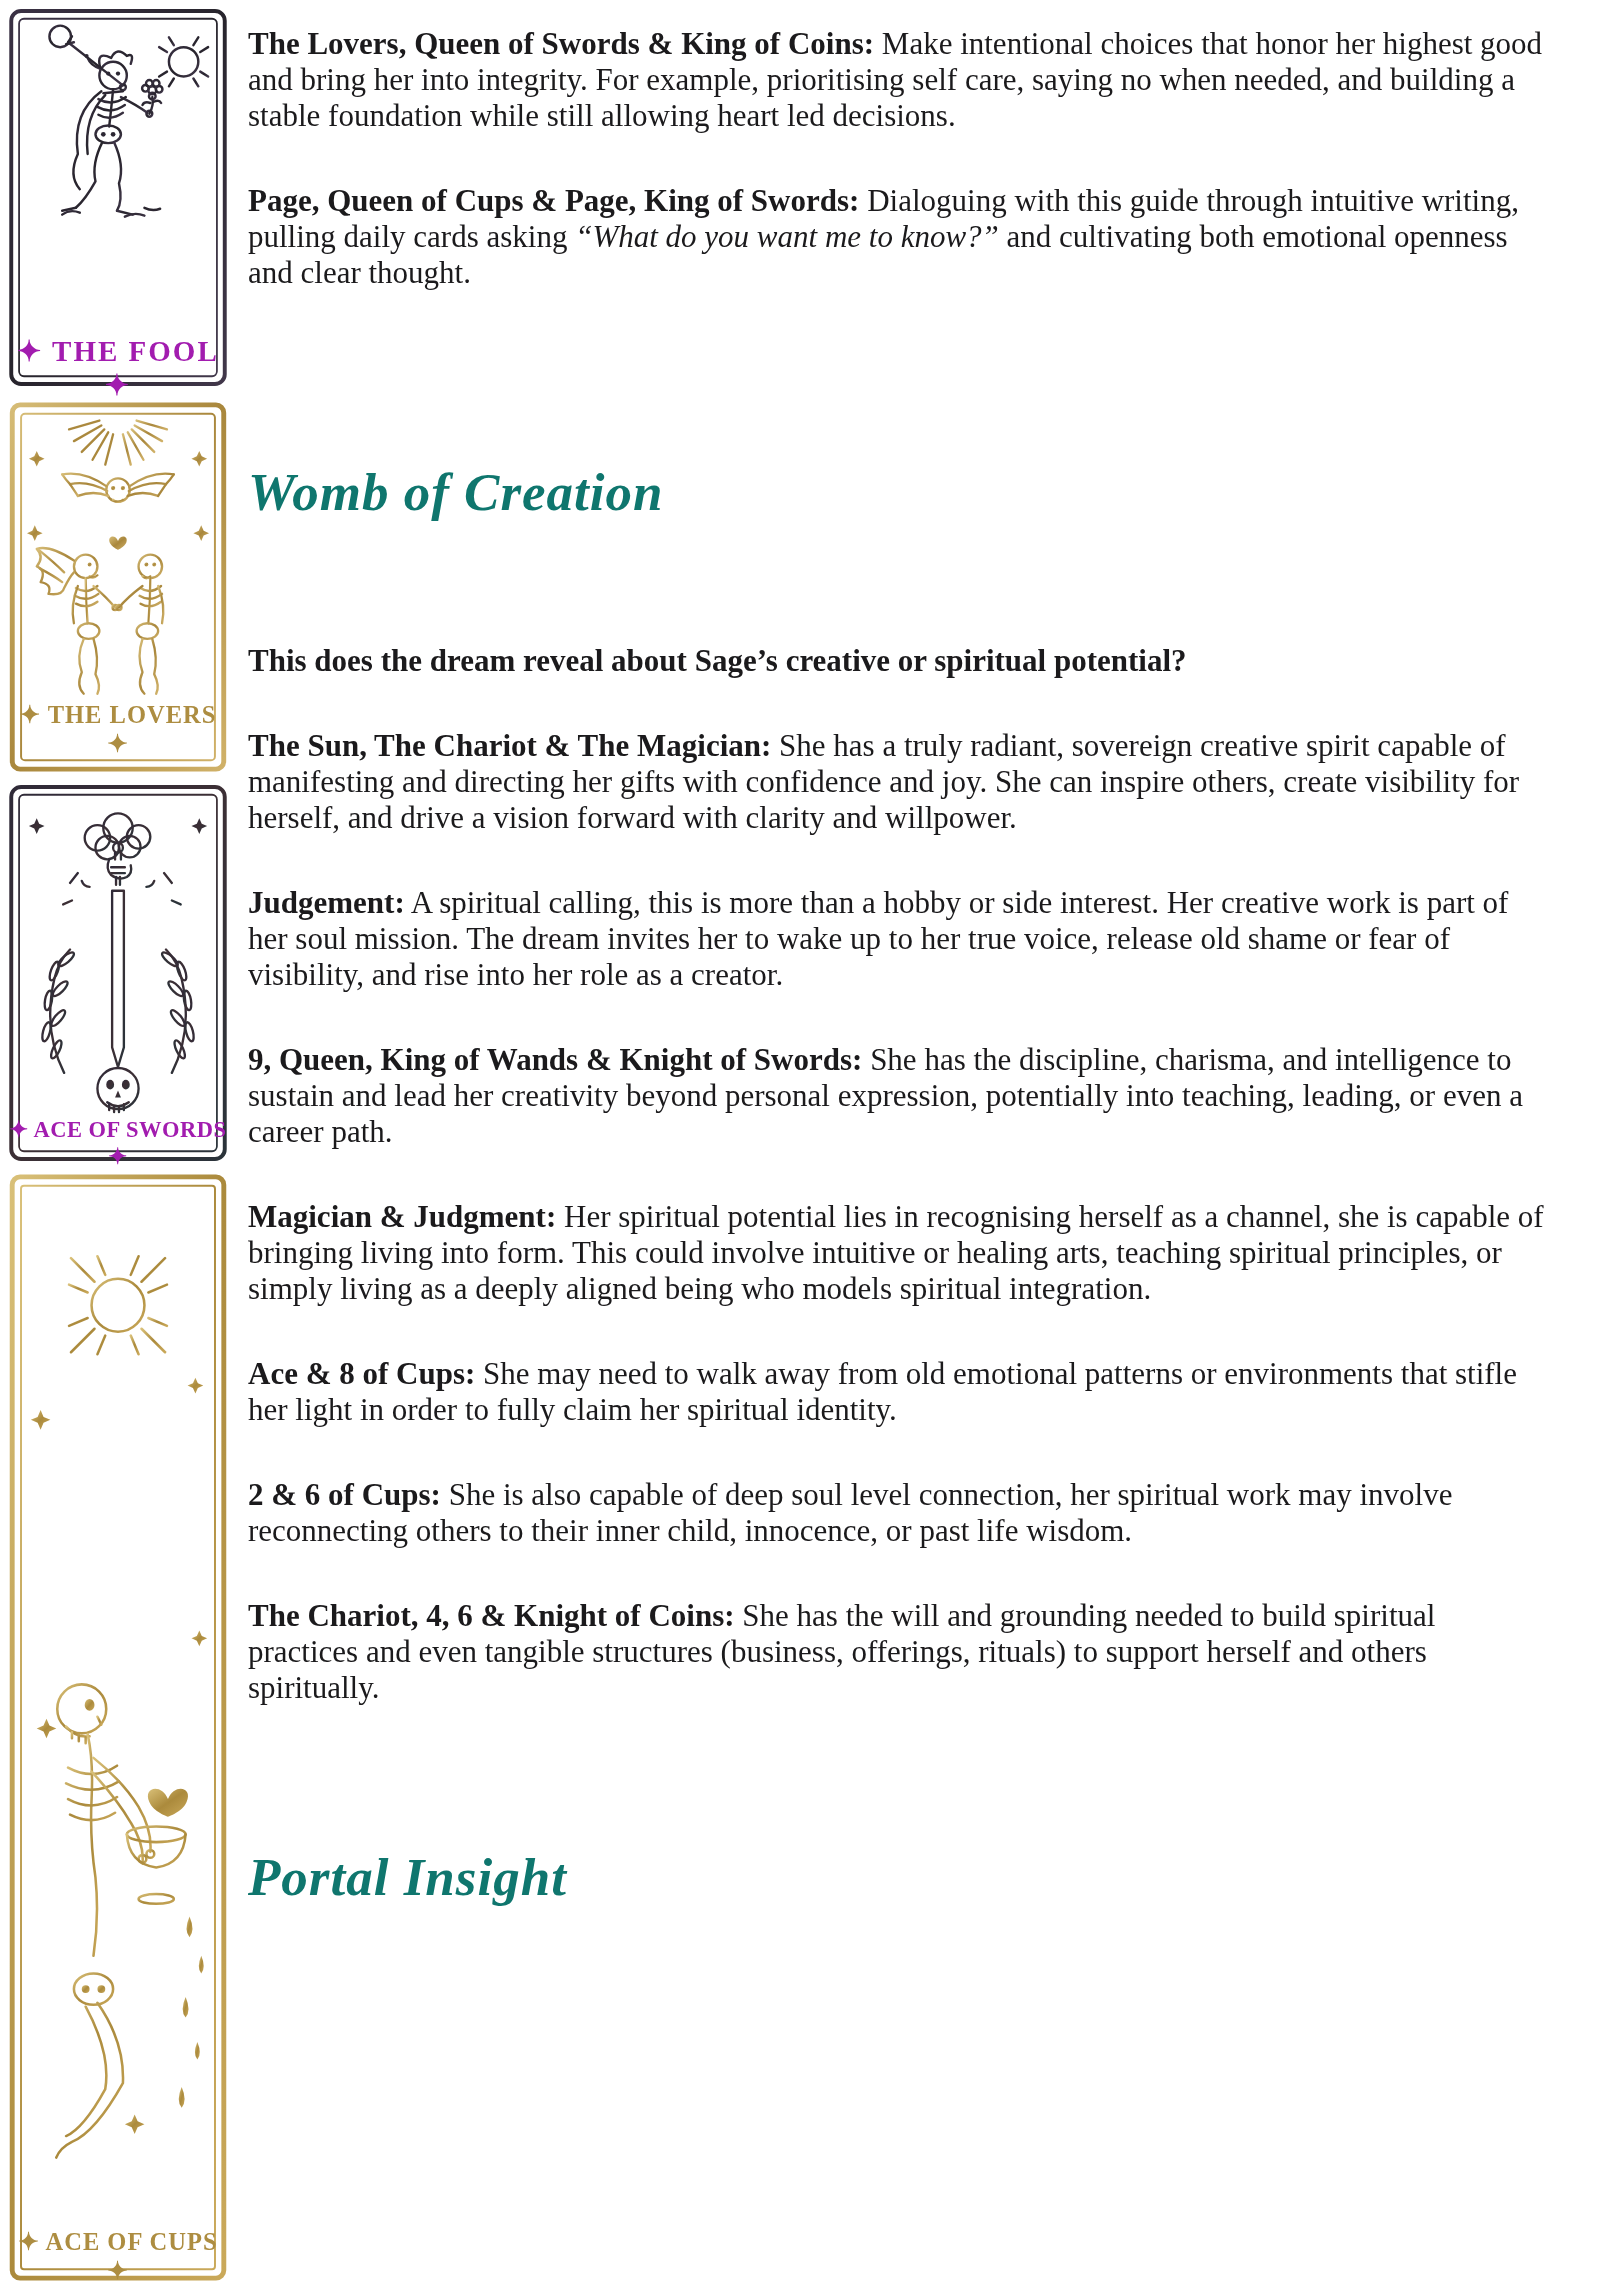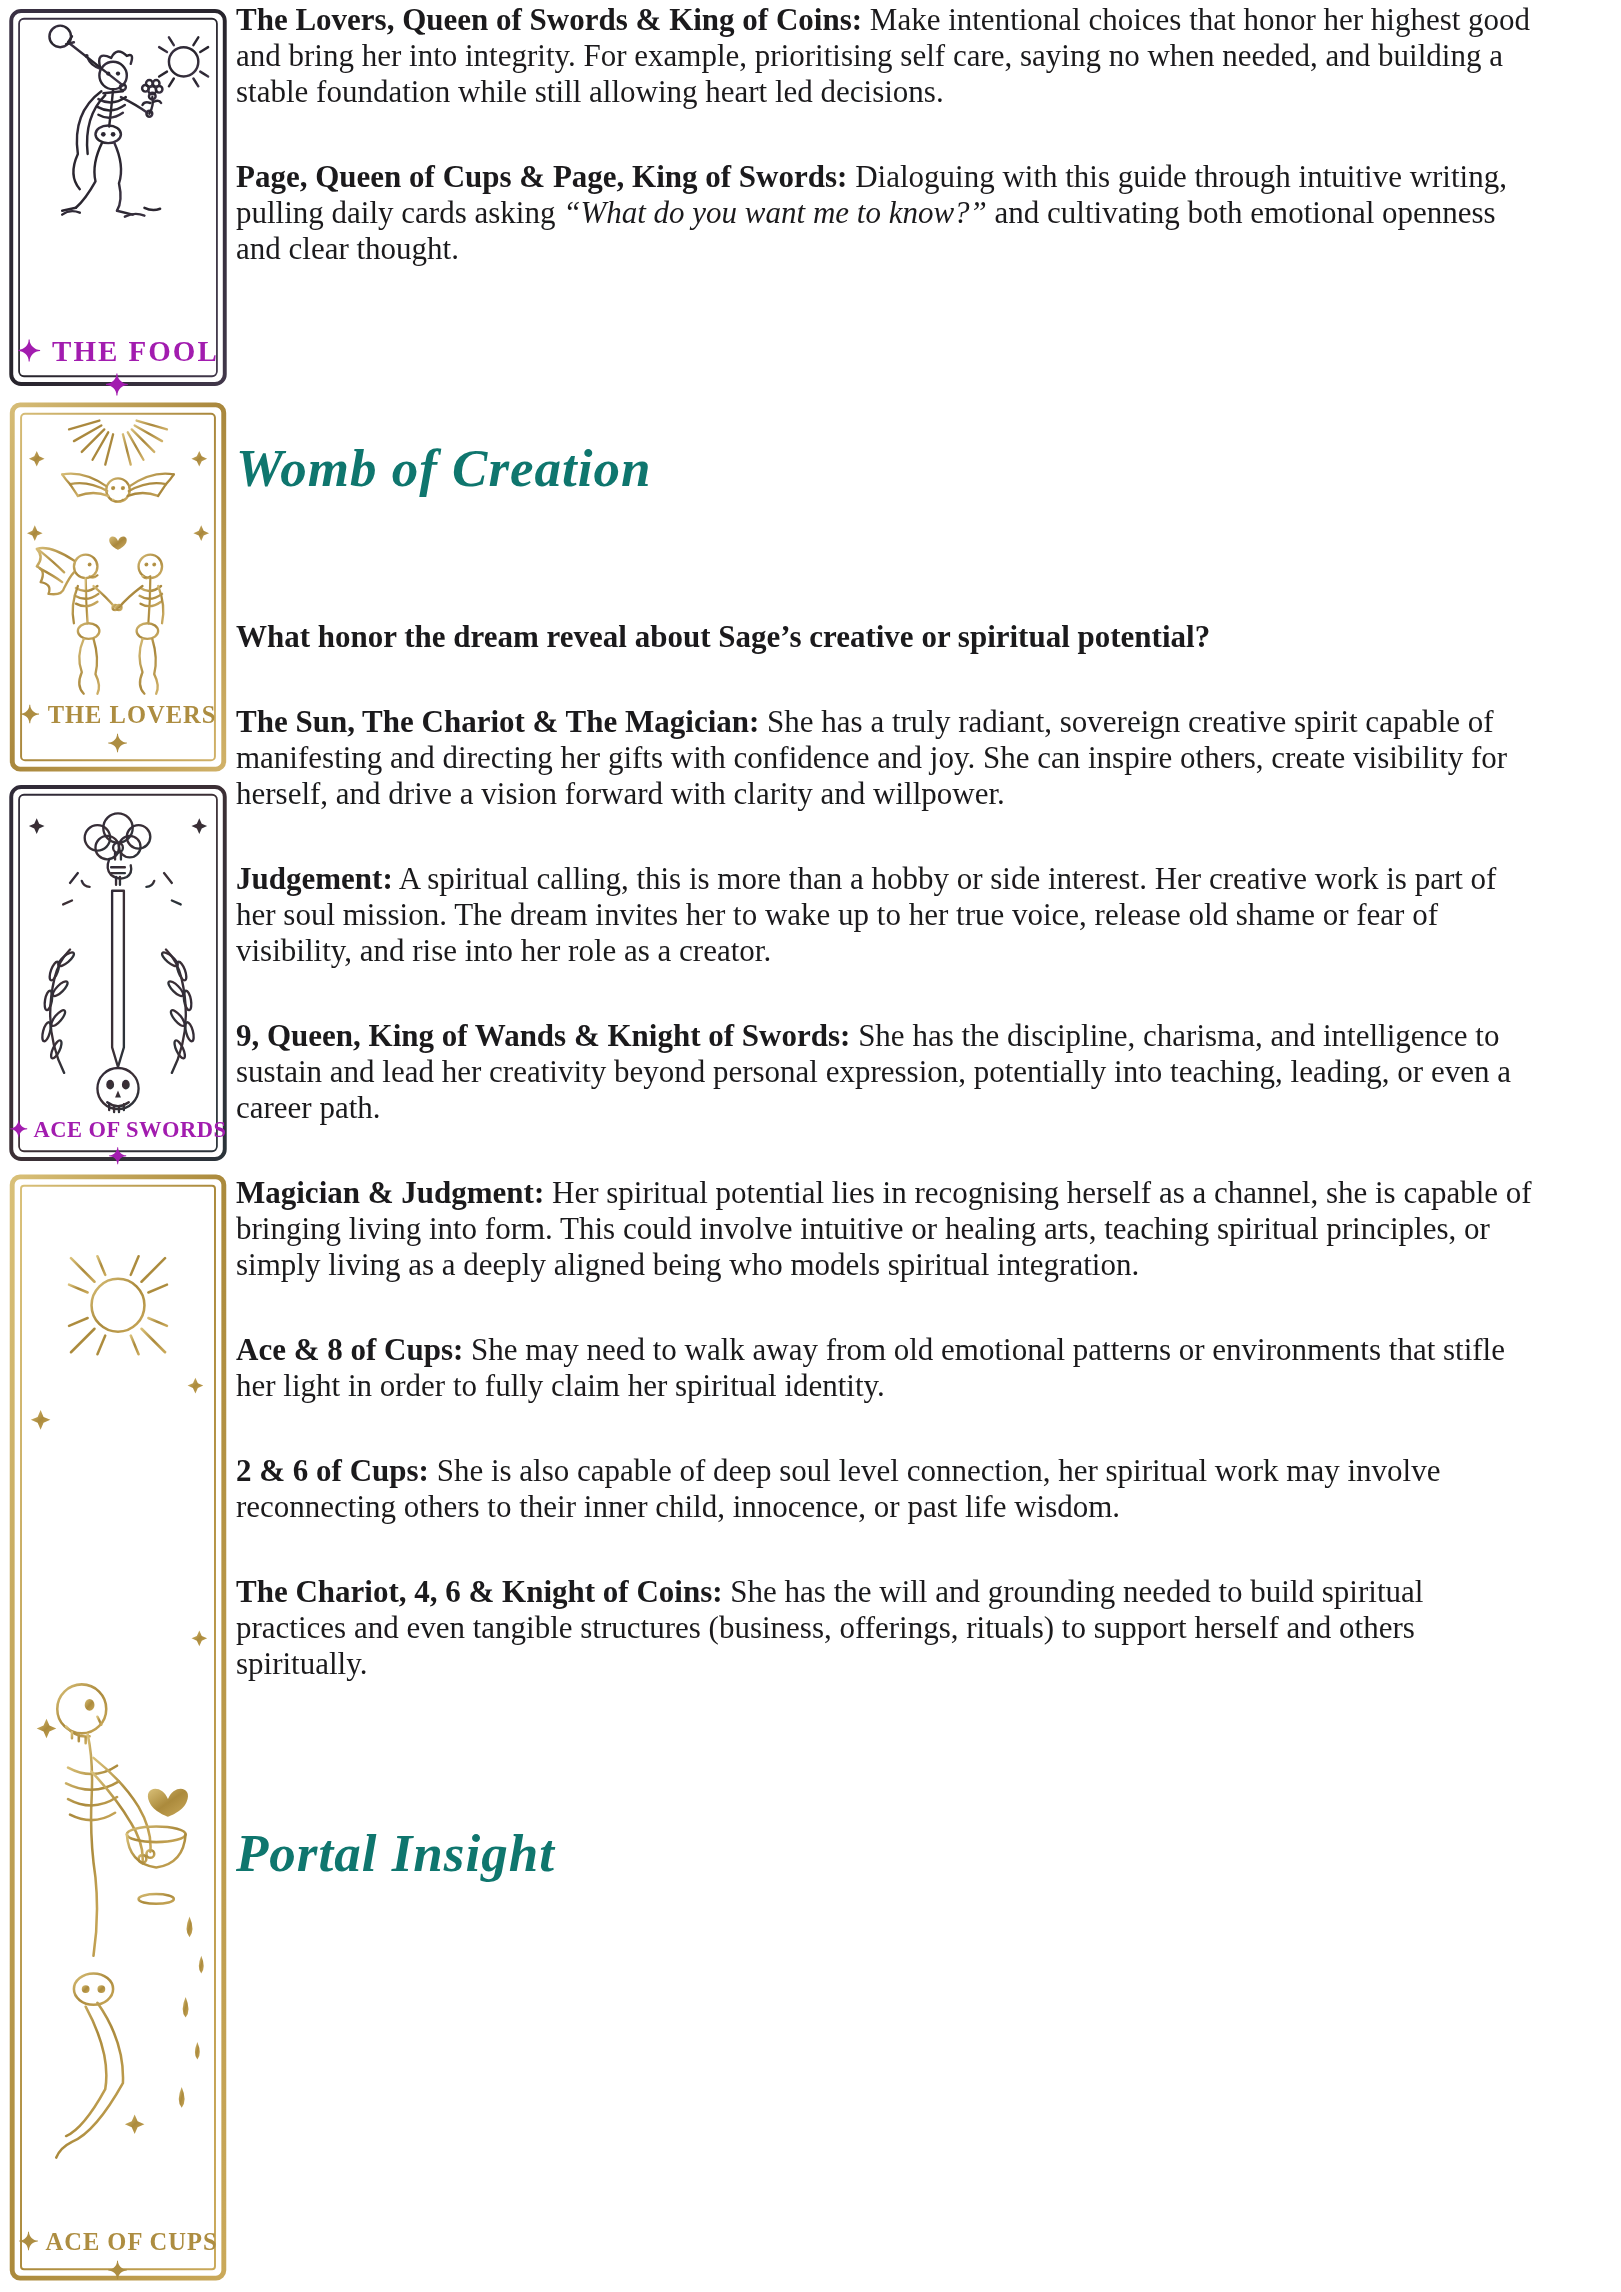--- a/index.html
+++ b/index.html
@@ -7,21 +7,21 @@
         font-family:"Liberation Serif", serif;color:#1b1a1c;}
   
   .cards-col{position:absolute;left:6.9px;top:0;width:222px;height:100%;}
   .card{position:absolute;left:0;margin:0;width:222px;}
   .card svg{display:block;width:222px;}
   .card-label{position:absolute;left:0;width:100%;text-align:center;
               font-family:"Liberation Serif", serif;font-weight:700;}
   .lbl-dark{color:#a21caf;}
   .lbl-gold{color:#ad8d41;}
   
-  .content{position:absolute;left:236px;top:0;width:1304px;padding-top:2px;}
+  .content{position:absolute;left:248px;top:0;width:1304px;padding-top:26px;}
   .para{margin:0 0 49px 0;font-size:31px;line-height:36px;}
   .para.justify{text-align:justify;}
   .lead{font-weight:700;}
   .italic{font-style:italic;}
   .question{margin:0 0 49px 0;font-size:31px;line-height:36px;font-weight:700;}
   .script-heading{font-family:cursive;font-style:italic;font-weight:700;
                   font-size:53px;line-height:78px;color:#0f766e;letter-spacing:1px;}
   .h-first{margin:162px 0 112px 0;}
   .h-second{margin:132px 0 0 0;}
 </style>
@@ -310,21 +310,21 @@
       </svg>
       <figcaption class="card-label lbl-gold" style="top:1055px;font-size:24.5px;letter-spacing:1px">✦ ACE OF CUPS ✦</figcaption>
     </figure>
 
   </aside>
 
   <main class="content">
       <p class="para"><strong class="lead">The Lovers, Queen of Swords &amp; King of Coins:</strong><span> Make intentional choices that honor her highest good and bring her into integrity. For example, prioritising self care, saying no when needed, and building a stable foundation while still allowing heart led decisions.</span></p>
       <p class="para"><strong class="lead">Page, Queen of Cups &amp; Page, King of Swords:</strong><span> Dialoguing with this guide through intuitive writing, pulling daily cards asking </span><span class="italic">“What do you want me to know?”</span><span> and cultivating both emotional openness and clear thought.</span></p>
       <div class="script-heading h-first">Womb of Creation</div>
-      <div class="question">What honor the dream reveal about Sage’s creative or spiritual potential?</div>
+      <div class="question">This does the dream reveal about Sage’s creative or spiritual potential?</div>
       <p class="para"><strong class="lead">The Sun, The Chariot &amp; The Magician:</strong><span> She has a truly radiant, sovereign creative spirit capable of manifesting and directing her gifts with confidence and joy. She can inspire others, create visibility for herself, and drive a vision forward with clarity and willpower.</span></p>
       <p class="para"><strong class="lead">Judgement:</strong><span> A spiritual calling, this is more than a hobby or side interest. Her creative work is part of her soul mission. The dream invites her to wake up to her true voice, release old shame or fear of visibility, and rise into her role as a creator.</span></p>
       <p class="para"><strong class="lead">9, Queen, King of Wands &amp; Knight of Swords:</strong><span> She has the discipline, charisma, and intelligence to sustain and lead her creativity beyond personal expression, potentially into teaching, leading, or even a career path.</span></p>
       <p class="para"><strong class="lead">Magician &amp; Judgment:</strong><span> Her spiritual potential lies in recognising herself as a channel, she is capable of bringing living into form. This could involve intuitive or healing arts, teaching spiritual principles, or simply living as a deeply aligned being who models spiritual integration.</span></p>
       <p class="para"><strong class="lead">Ace &amp; 8 of Cups:</strong><span> She may need to walk away from old emotional patterns or environments that stifle her light in order to fully claim her spiritual identity.</span></p>
       <p class="para"><strong class="lead">2 &amp; 6 of Cups:</strong><span> She is also capable of deep soul level connection, her spiritual work may involve reconnecting others to their inner child, innocence, or past life wisdom.</span></p>
       <p class="para"><strong class="lead">The Chariot, 4, 6 &amp; Knight of Coins:</strong><span> She has the will and grounding needed to build spiritual practices and even tangible structures (business, offerings, rituals) to support herself and others spiritually.</span></p>
       <div class="script-heading h-second">Portal Insight</div>
     </main>
 

